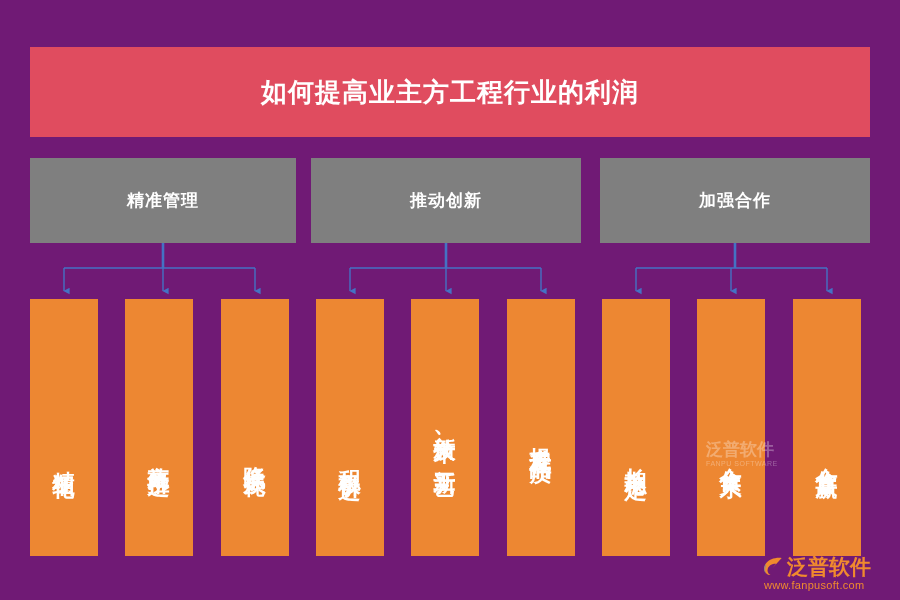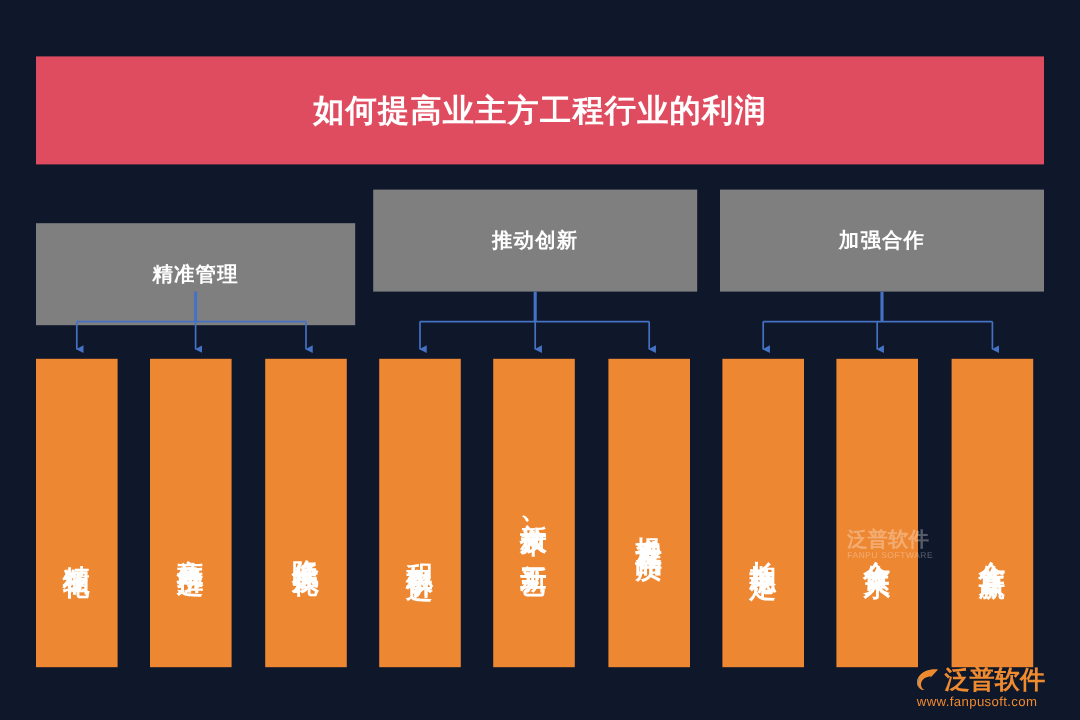--- a/index.html
+++ b/index.html
@@ -9,21 +9,21 @@
     height: 600px;
     overflow: hidden;
     background: #FFFFFF;
     font-family: "Liberation Sans", "DejaVu Sans", sans-serif;
   }
 
   #canvas {
     position: relative;
     width: 900px;
     height: 600px;
-    background: #0f172a;
+    background: #701a75;
   }
 
   
   .title-banner {
     position: absolute;
     left: 30px;
     top: 47px;
     width: 840px;
     height: 90px;
     background: #E04C5F;
@@ -49,21 +49,21 @@
     align-items: center;
     justify-content: center;
   }
   .cat-label {
     color: #FFFFFF;
     font-size: 17px;
     font-weight: bold;
     letter-spacing: 1px;
     line-height: 1;
   }
-  #cat-0 { left: 30px;  width: 266px; margin-top: 28px; }
+  #cat-0 { left: 30px;  width: 266px; }
   #cat-1 { left: 311px; width: 270px; }
   #cat-2 { left: 600px; width: 270px; }
 
   
   .connector-layer {
     position: absolute;
     left: 0;
     top: 0;
     width: 900px;
     height: 600px;

